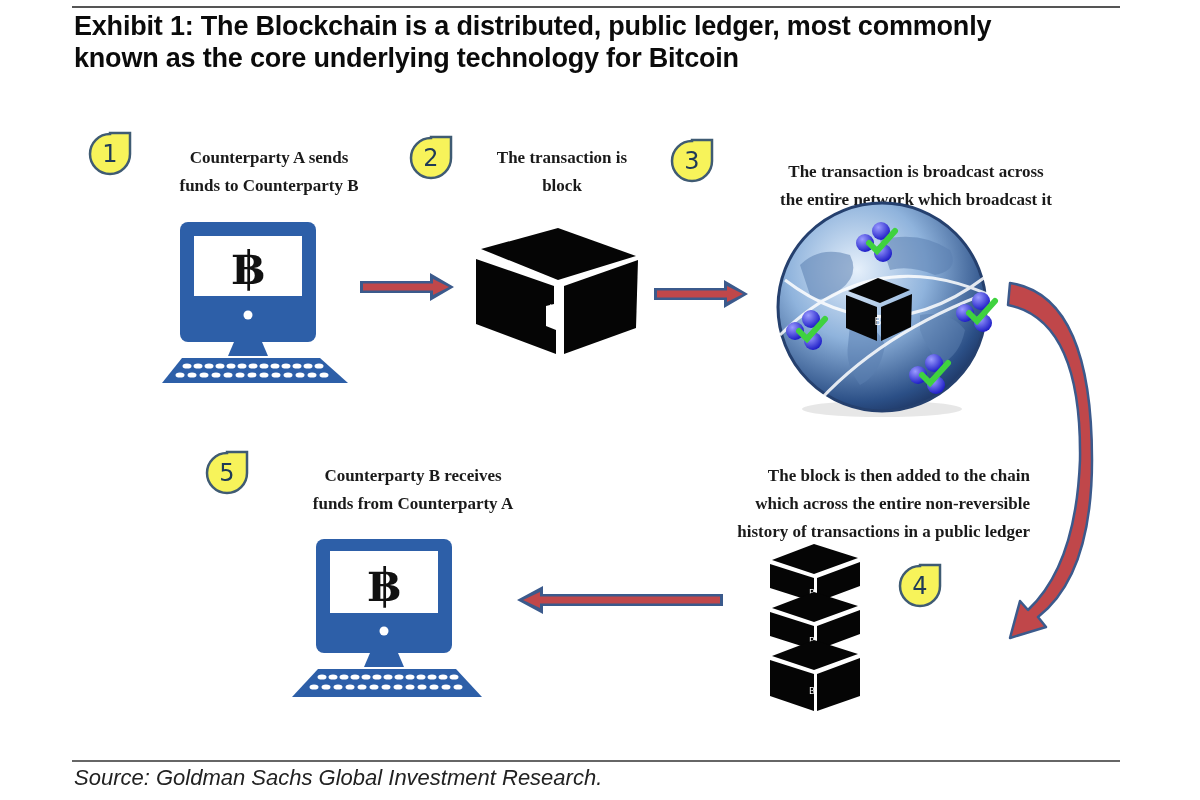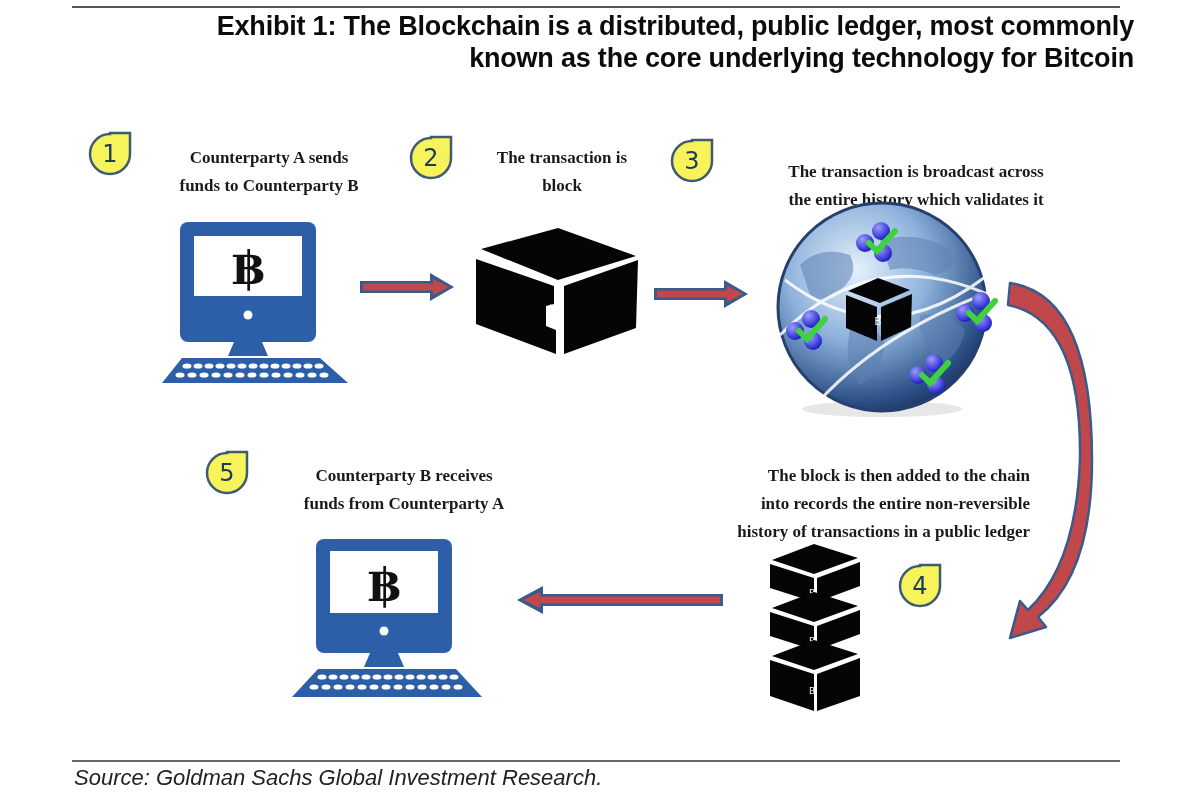--- a/index.html
+++ b/index.html
@@ -1,21 +1,21 @@
 <!DOCTYPE html>
 <html><head>
 <meta charset="utf-8">
 <style>
   html, body { margin: 0; padding: 0; background: #ffffff; }
   body { width: 1200px; height: 800px; position: relative; overflow: hidden; font-family: "Liberation Sans", sans-serif; color: #111; }
   .rule { position: absolute; left: 72px; width: 1048px; height: 2px; background: #555; }
   #top-rule { top: 6px; }
   #bottom-rule { top: 760px; height: 1.5px; background: #666; }
   .title { position: absolute; left: 74px; top: 10px; width: 1060px; font-family: "Liberation Sans", sans-serif; font-weight: 700; font-size: 27px; line-height: 32px; color: #0b0b0b; letter-spacing: -0.2px; }
-  .title span { display: block; white-space: nowrap; text-align: right; }
+  .title span { display: block; white-space: nowrap; }
   .source { position: absolute; left: 74px; top: 765px; font-family: "Liberation Sans", sans-serif; font-style: italic; font-size: 22px; color: #222; }
   .step-text { position: absolute; font-family: Liberation Serif, serif; font-weight: 700; font-size: 17px; line-height: 28px; color: #1a1a1a; text-align: center; white-space: nowrap; margin-top: 10px; }
   .step-text span { display: block; }
   .badge { position: absolute; width: 46px; height: 46px; }
   .badge svg { width: 100%; height: 100%; display: block; }
   .badge .num { position: absolute; left: 0; top: 0; width: 46px; height: 46px; line-height: 46px; text-align: center; font-family: "DejaVu Sans", sans-serif; font-size: 24px; color: #1f3b57; font-weight: 400; }
   .abs { position: absolute; }
 </style>
 </head>
 <body>
@@ -49,21 +49,21 @@
 </div>
 
 <div class="badge" style="left:669px; top:138px;">
   <svg viewBox="0 0 46 46">
       <path d="M23 2 H43 V23 A20 20 0 1 1 23 3 Z" fill="#f7f35a" stroke="#3f5b73" stroke-width="2.5"></path>
     </svg>
   <div class="num">3</div>
 </div>
 <div class="step-text" style="left:726px; top:148px; width:380px;">
   <span>The transaction is broadcast across</span>
-  <span>the entire history which validates it</span>
+  <span>the entire network which broadcast it</span>
 </div>
 
 <svg class="abs" style="left:160px; top:218px;" width="200" height="170" viewBox="0 0 200 170">
   <rect x="20" y="4" width="136" height="120" rx="8" fill="#2d5fa8"></rect>
   <rect x="34" y="18" width="108" height="60" fill="#ffffff"></rect>
   <circle cx="88" cy="97" r="4.5" fill="#ffffff"></circle>
   <path d="M74 124 H102 L108 138 H68 Z" fill="#2d5fa8"></path>
   <path d="M22 140 H160 L188 165 H2 Z" fill="#2d5fa8"></path>
   <g fill="#ffffff">
     <ellipse cx="27" cy="148" rx="4.5" ry="2.6"></ellipse>
@@ -174,28 +174,28 @@
 <svg class="abs" style="left:1000px; top:275px;" width="120" height="375" viewBox="0 0 120 375">
   <path d="M10 8 Q92 20 92 185 Q92 300 38 342 L46 352 L10 363 L20 326 L28 335 Q76 290 80 185 Q82 45 8 30 Z" fill="#c0474a" stroke="#3b5a8c" stroke-width="2.5" stroke-linejoin="round"></path>
 </svg>
 
 <div class="badge" style="left:204px; top:450px;">
   <svg viewBox="0 0 46 46">
       <path d="M23 2 H43 V23 A20 20 0 1 1 23 3 Z" fill="#f7f35a" stroke="#3f5b73" stroke-width="2.5"></path>
     </svg>
   <div class="num">5</div>
 </div>
-<div class="step-text" style="left:259px; top:452px; width:290px;">
+<div class="step-text" style="left:268px; top:452px; width:290px;">
   <span>Counterparty  B receives</span>
   <span>funds from Counterparty  A</span>
 </div>
 
 <div class="step-text" style="left:600px; top:452px; width:430px;text-align:right;">
   <span>The block is then added to the chain</span>
-  <span>into records the entire non-reversible</span>
+  <span>which across the entire non-reversible</span>
   <span>history of transactions in a public ledger</span>
 </div>
 
 <div class="badge" style="left:897px; top:563px;">
   <svg viewBox="0 0 46 46">
       <path d="M23 2 H43 V23 A20 20 0 1 1 23 3 Z" fill="#f7f35a" stroke="#3f5b73" stroke-width="2.5"></path>
     </svg>
   <div class="num">4</div>
 </div>
 

